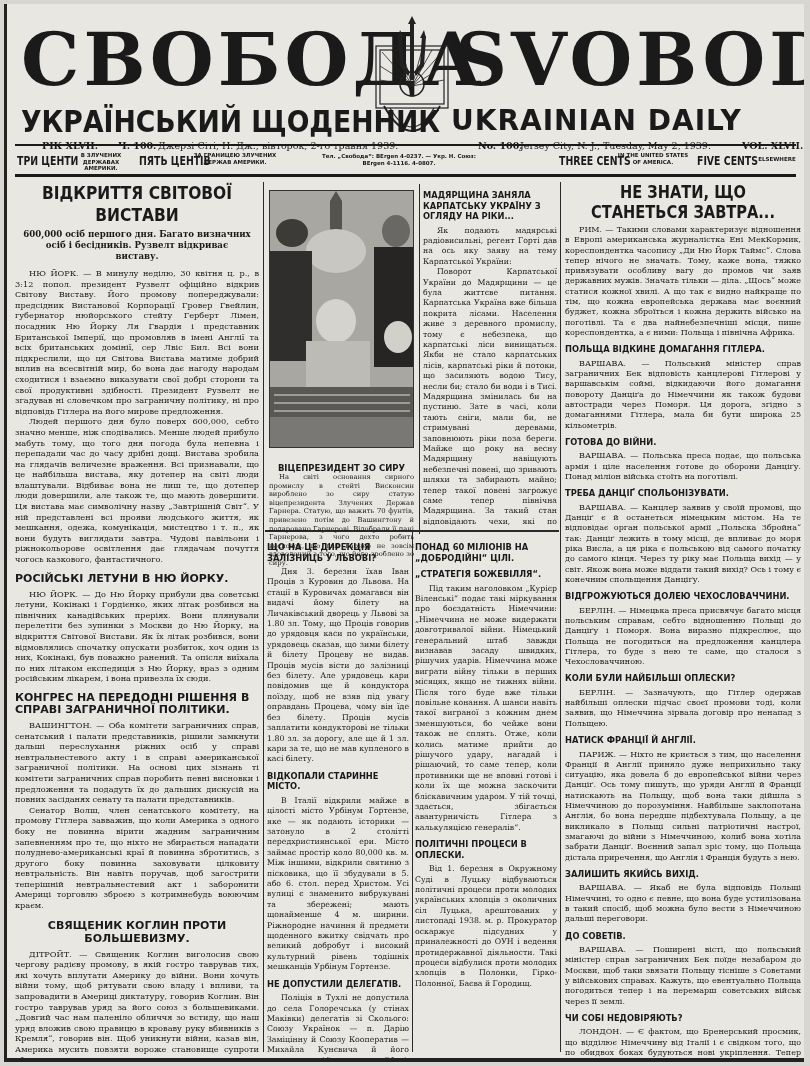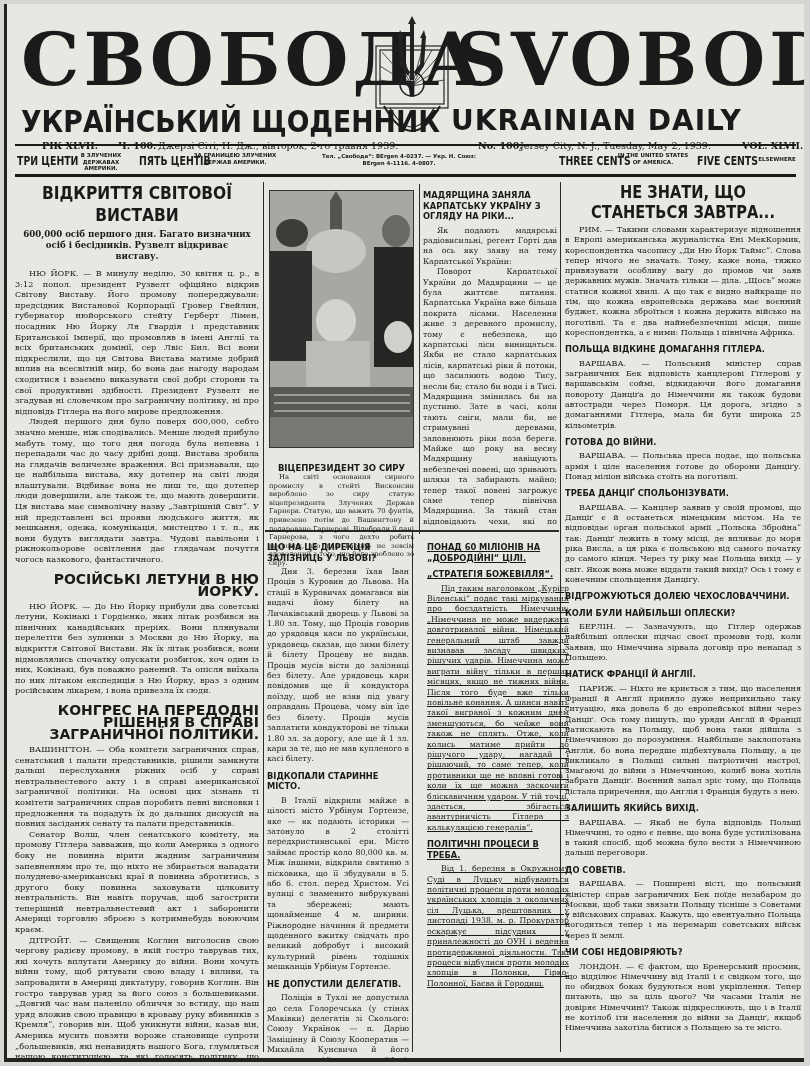--- a/index.html
+++ b/index.html
@@ -33,21 +33,21 @@
     position: absolute; top: 128px; font-family: "DejaVu Serif", serif; font-size: 9.5px; font-weight: bold; margin-left: 23px;
   }
   .rule { position: absolute; left: 8px; right: 8px; background: #1a1a1a; }
   .priceline { position: absolute; left: 0; top: 143px; width: 800px; height: 26px; }
   .price-big { position: absolute; font-family: "DejaVu Sans Condensed", "DejaVu Sans", sans-serif; font-weight: bold; font-size: 13px; transform: scaleX(0.8); transform-origin: left; }
   .price-small { position: absolute; font-family: "DejaVu Sans", sans-serif; font-weight: bold; font-size: 5.5px; line-height: 6.5px; text-align: center; }
   .col { position: absolute; top: 178px; font-size: 8.2px; line-height: 10.6px; text-align: justify; }
   .col p { text-indent: 14px; margin-bottom: 0; }
   .h1 { font-family: "DejaVu Sans", sans-serif; font-weight: bold; font-size: 19px; text-align: center; line-height: 22px; transform: scaleX(0.86); }
   .deck { font-weight: bold; text-align: center; font-size: 8.6px; line-height: 11px; margin: 3px 8px 6px; }
-  .h2 { font-family: "DejaVu Sans", sans-serif; font-weight: bold; text-align: right; font-size: 14px; line-height: 12px; margin: 8px 0 4px; }
+  .h2 { font-family: "DejaVu Sans", sans-serif; font-weight: bold; text-align: left; font-size: 11px; line-height: 12px; margin: 8px 0 4px; }
   .h2b { font-family: "DejaVu Sans", sans-serif; font-weight: bold; text-align: center; font-size: 11px; line-height: 13px; margin: 8px 0 4px; }
   .h3 { font-family: "DejaVu Sans", sans-serif; font-weight: bold; text-align: left; font-size: 8.3px; line-height: 10.5px; margin: 6px 0 4px; }
   .vrule { position: absolute; width: 1px; background: #2a2a2a; }
   .hrule { position: absolute; height: 2px; background: #2a2a2a; }
   .photo {
     position: absolute; left: 262px; top: 186px; width: 145px; height: 258px;
     background: linear-gradient(180deg, #8e8c88 0%, #b3b1ac 30%, #6f6d69 55%, #c6c4bf 75%, #4d4c49 100%);
     border: 1px solid #333; overflow: hidden;
   }
   .caption-title { font-family: "DejaVu Sans", sans-serif; font-weight: bold; font-size: 8.5px; text-align: center; margin-top: 11px; }
@@ -127,20 +127,21 @@
   <div class="col" style="left:8px; width:244px;">
     <div class="h1" style="font-size:18px;">ВІДКРИТТЯ СВІТОВОЇ ВИСТАВИ</div>
     <div class="deck">600,000 осіб першого дня. Багато визначних осіб і бесідників. Рузвелт відкриває виставу.</div>
     <p>НЮ ЙОРК. — В минулу неділю, 30 квітня ц. р., в 3:12 попол. президент Рузвелт офіційно відкрив Світову Виставу. Його промову попереджували: предсідник Вистанової Корпорації Гровер Гвейлин, губернатор нюйорського стейту Герберт Лімен, посадник Ню Йорку Ля Гвардія і представник Британської Імперії, що промовляв в імені Англії та всіх британських домінії, сер Лвіс Бил. Всі вони підкреслили, що ця Світова Вистава матиме добрий вплив на всесвітній мир, бо вона дає нагоду народам сходитися і взаємно виказувати свої добрі сторони та свої продуктивні здібності. Президент Рузвелт не згадував ні словечком про заграничну політику, ні про відповідь Гітлера на його мирове предложення.</p>
     <p>Людей першого дня було поверх 600,000, себто значно менше, ніж сподівались. Менше людей прибуло мабуть тому, що того дня погода була непевна і перепадали час до часу дрібні дощі. Вистава зробила на глядачів величезне враження. Всі признавали, що це найбільша вистава, яку дотепер на світі люди влаштували. Відбиває вона не лиш те, що дотепер люди довершили, але також те, що мають довершити. Ця вистава має символічну назву „Завтрішній Світ“. У ній представлені всі прояви людського життя, як мешкання, одежа, комунікація, мистецтво і т. п., як вони будуть виглядати завтра. Чудові павільони і ріжнокольорове освітлення дає глядачам почуття чогось казкового, фантастичного.</p>
     <div class="h2">РОСІЙСЬКІ ЛЕТУНИ В НЮ ЙОРКУ.</div>
     <p>НЮ ЙОРК. — До Ню Йорку прибули два советські летуни, Кокінакі і Гордієнко, яких літак розбився на північних канадійських преріях. Вони плянували перелетіти без зупинки з Москви до Ню Йорку, на відкриття Світової Вистави. Як їх літак розбився, вони відмовлялись спочатку опускати розбиток, хоч один із них, Кокінакі, був поважно ранений. Та опісля виїхала по них літаком експедиція з Ню Йорку, враз з одним російським лікарем, і вона привезла їх сюди.</p>
     <div class="h2">КОНГРЕС НА ПЕРЕДОДНІ РІШЕННЯ В СПРАВІ ЗАГРАНИЧНОЇ ПОЛІТИКИ.</div>
     <p>ВАШИНГТОН. — Оба комітети заграничних справ, сенатський і палати представників, рішили замкнути дальші переслухання ріжних осіб у справі невтральнестевого акту і в справі американської заграничної політики. На основі цих зізнань ті комітети заграничних справ поробить певні висновки і предложення та подадуть їх до дальших дискусій на повних засіданях сенату та палати представників.</p>
     <p>Сенатор Волш, член сенатського комітету, на промову Гітлера завважив, що коли Америка з одного боку не повинна вірити жадним заграничним запевненням про те, що ніхто не збирається нападати полудневo-американські краї й повинна збротитись, з другого боку повинна заховувати цілковиту невтральність. Він навіть поручав, щоб загострити теперішній невтральнестевий акт і заборонити Америці торговлю зброєю з котримнебудь воюючим краєм.</p>
+    <div class="h2b">СВЯЩЕНИК КОГЛИН ПРОТИ БОЛЬШЕВИЗМУ.</div>
     <p>ДІТРОЙТ. — Священик Коглин виголосив свою чергову радієву промову, в якій гостро таврував тих, які хочуть вплутати Америку до війни. Вони хочуть війни тому, щоб рятувати свою владу і впливи, та запровадити в Америці диктатуру, говорив Коглин. Він гостро таврував уряд за його союз з большевиками. „Довгий час нам паленіло обличчя зо встиду, що наш уряд вложив свою правицю в кроваву руку вбивників з Кремля“, говорив він. Щоб уникнути війни, казав він, Америка мусить повзяти ворожe становище супроти „большевиків, які ненавидять нашого Бога, глумляться нашою конституцією, та які голосять політику, що прямує до світової революції“.</p>
 
   </div>
 
   <div class="photo">
     <svg width="145" height="258" viewBox="0 0 145 258">
       <rect width="145" height="258" fill="#a9a7a2"></rect>
       <path d="M60 10 L66 0 L72 10 L72 40 L60 40 Z" fill="#55534f"></path>
       <ellipse cx="66" cy="60" rx="30" ry="22" fill="#c9c7c2"></ellipse>
       <ellipse cx="22" cy="42" rx="16" ry="14" fill="#3c3b38"></ellipse>
@@ -166,45 +167,46 @@
 
   <div class="col narrow" style="left:260px; top:532px; width:142px;">
     <div class="h3">ЩО НА ЦЕ ДИРЕКЦІЯ ЗАЛІЗНИЦЬ У ЛЬВОВІ?</div>
     <p>Дня 3. березня їхав Іван Проців з Куровин до Львова. На стації в Куровичах домагався він видачі йому білету на Личаківський дворець у Львові за 1.80 зл. Тому, що Проців говорив до урядовця каси по українськи, урядовець сказав, що зими білету й білету Процеву не видав. Проців мусів вісти до залізниці без білету. Але урядовець кари повідомив ще й кондуктора поїзду, щоб не взяв під увагу оправдань Процева, чому він їде без білету. Проців мусів заплатити кондукторові не тільки 1.80 зл. за дорогу, але ще й 1 зл. кари за те, що не мав купленого в касі білету.</p>
     <div class="h3">ВІДКОПАЛИ СТАРИННЕ МІСТО.</div>
     <p>В Італії відкрили майже в цілості місто Урбінум Гортензе, яке — як подають історики — затонуло в 2 столітті передхристиянської ери. Місто займає простір коло 80,000 кв. м. Між іншими, відкрили святиню з пісковика, що її збудували в 5. або 6. стол. перед Христом. Усі вулиці є знаменито вибрукувані та збережені; мають щонайменше 4 м. ширини. Ріжнородне начиння й предмети щоденного вжитку свідчать про великий добробут і високий культурний рівень тодішніх мешканців Урбінум Гортензе.</p>
     <div class="h3">НЕ ДОПУСТИЛИ ДЕЛЕГАТІВ.</div>
     <p>Поліція в Тухлі не допустила до села Голоречська (у стінах Маківки) делегатів зі Сколього: Союзу Українок — п. Дарію Заміцінну й Союзу Кооператив — Михайла Кунєвича й його товариша, які їхали туди на Зборі. Всі вони мусіли до часу відїзду поїзду пересидіти на поліції.</p>
   </div>
 
-  <div class="col narrow" style="left:420px; top:532px; width:142px;text-decoration:underline;">
+  <div class="col narrow" style="left:408px; top:532px; width:142px;">
     <div class="h3">ПОНАД 60 МІЛІОНІВ НА „ДОБРОДІЙНІ“ ЦІЛІ.</div>
     <div class="h3">„СТРАТЕГІЯ БОЖЕВІЛЛЯ“.</div>
     <p>Під таким наголовком „Курієр Віленські“ подає такі міркування про боєздатність Німеччини: „Німеччина не може видержати довготривалої війни. Німецький генеральний штаб завжди визнавав засаду швидких, рішучих ударів. Німеччина може виграти війну тільки в перших місяцях, якщо не тижнях війни. Після того буде вже тільки повільне конання. А шанси навіть такої виграної з кожним днем зменшуються, бо чейже вони також не сплять. Отже, коли колись матиме прийти до рішучого удару, нагадай і рішаючий, то саме тепер, коли противники ще не вповні готові і коли їх ще можна заскочити бліскавичним ударом. У тій точці, здається, збігається авантурничість Гітлера з калькуляцією генералів“.</p>
-    <div class="h3">ПОЛІТИЧНІ ПРОЦЕСИ В ТРЕБА.</div>
+    <div class="h3">ПОЛІТИЧНІ ПРОЦЕСИ В ОПЛЕСКИ.</div>
     <p>Від 1. березня в Окружному Суді в Луцьку відбуваються політичні процеси проти молодих українських хлопців з околичних сіл Луцька, арештованих у листопаді 1938. м. р. Прокуратор оскаржує підсудних у приналежності до ОУН і ведення протидержавної діяльности. Такі процеси відбулися проти молодих хлопців в Полонки, Гірко-Полонної, Баєва й Городищ.</p>
   </div>
 
   <div class="col narrow" style="left:416px; top:180px; width:134px; height:345px; overflow:hidden;">
     <div class="h3">МАДЯРЩИНА ЗАНЯЛА КАРПАТСЬКУ УКРАЇНУ З ОГЛЯДУ НА РІКИ...</div>
     <p>Як подають мадярські радіовисильні, регент Горті дав на ось яку заяву на тему Карпатської України:</p>
     <p>Поворот Карпатської України до Мадярщини — це була життєве питання. Карпатська Україна вже більша покрита лісами. Населення живе з деревного промислу, тому є небезпека, що карпатські ліси винищаться. Якби не стало карпатських лісів, карпатські ріки й потоки, що засиляють водою Тису, несли би; стало би води і в Тисі. Мадярщина змінилась би на пустиню. Зате в часі, коли тають сніги, мали би, не стримувані деревами, заповнюють ріки поза береги. Майже що року на весну Мадярщину навіщують небезпечні повені, що зривають шляхи та забирають майно; тепер такої повені загрожує саме тепер північна Мадярщина. За такий стан відповідають чехи, які по хижацьки експлуатували карпатоукраїнські ліси.</p>
 
   </div>
 
   <div class="col" style="left:558px; width:236px; font-size:8px; line-height:10.3px;">
     <div class="h1" style="font-size:17px; line-height:20px;">НЕ ЗНАТИ, ЩО СТАНЕТЬСЯ ЗАВТРА...</div>
     <p style="margin-top:3px;">РИМ. — Такими словами характеризує відношення в Европі американська журналістка Ені МекКормик, кореспондентка часопису „Ди Ню Йорк Таймс“. Слова тепер нічого не значать. Тому, каже вона, тяжко привязувати особливу вагу до промов чи заяв державних мужів. Значать тільки — діла. „Щось“ може статися кожної хвилі. А що так є видно найкраще по тім, що кожна европейська держава має воєнний буджет, кожна зброїться і кожна держить військо на поготівлі. Та є два найнебезпечніші місця, пише кореспондентка, а є ними: Польща і північна Африка.</p>
     <div class="h3">ПОЛЬЩА ВІДКИНЕ ДОМАГАННЯ ГІТЛЕРА.</div>
     <p>ВАРШАВА. — Польський міністер справ заграничних Бек відповість канцлерові Гітлерові у варшавськім соймі, відкидаючи його домагання повороту Данціґа до Німеччини як також будови автостради через Поморя. Ця дорога, згідно з домаганнями Гітлера, мала би бути широка 25 кільометрів.</p>
     <div class="h3">ГОТОВА ДО ВІЙНИ.</div>
     <p>ВАРШАВА. — Польська преса подає, що польська армія і ціле населення готове до оборони Данціґу. Понад міліон війська стоїть на поготівлі.</p>
     <div class="h3">ТРЕБА ДАНЦІҐ СПОЛЬОНІЗУВАТИ.</div>
     <p>ВАРШАВА. — Канцлер заявив у своїй промові, що Данціґ є й останеться німецьким містом. На те відповідає орган польської армії „Польска Збройна“ так: Данціґ лежить в тому місці, де впливає до моря ріка Висла, а ця ріка є польською від самого початку до самого кінця. Через ту ріку має Польща вихід — у світ. Якож вона може віддати такий вихід? Ось і тому є конечним спольщення Данціґу.</p>
     <div class="h3">ВІДГРОЖУЮТЬСЯ ДОЛЕЮ ЧЕХОСЛОВАЧЧИНИ.</div>
+    <p>БЕРЛІН. — Німецька преса присвячує багато місця польським справам, себто відношенню Польщі до Данціґу і Поморя. Вона виразно підкреслює, що Польща не погодиться на предложення канцлера Гітлера, то буде з нею те саме, що сталося з Чехословаччиною.</p>
     <div class="h3">КОЛИ БУЛИ НАЙБІЛЬШІ ОПЛЕСКИ?</div>
     <p>БЕРЛІН. — Зазначують, що Гітлер одержав найбільші оплески підчас своєї промови тоді, коли заявив, що Німеччина зірвала договір про ненапад з Польщею.</p>
     <div class="h3">НАТИСК ФРАНЦІЇ Й АНГЛІЇ.</div>
     <p>ПАРИЖ. — Ніхто не криється з тим, що населення Франції й Англії приняло дуже неприхильно таку ситуацію, яка довела б до европейської війни через Данціґ. Ось тому пишуть, що уряди Англії й Франції натискають на Польщу, щоб вона таки дійшла з Німеччиною до порозуміння. Найбільше заклопотана Англія, бо вона передше підбехтувала Польщу, а це викликало в Польщі сильні патріотичні настрої, змагаючі до війни з Німеччиною, колиб вона хотіла забрати Данціґ. Воєнний запал зріс тому, що Польща дістала приречення, що Англія і Франція будуть з нею.</p>
     <div class="h3">ЗАЛИШИТЬ ЯКИЙСЬ ВИХІД.</div>
     <p>ВАРШАВА. — Якаб не була відповідь Польщі Німеччині, то одно є певне, що вона буде устилізована в такий спосіб, щоб можна було вести з Німеччиною дальші переговори.</p>
     <div class="h3">ДО СОВЕТІВ.</div>
     <p>ВАРШАВА. — Поширені вісті, що польський міністер справ заграничних Бек поїде незабаром до Москви, щоб таки звязати Польщу тісніше з Советами у військових справах. Кажуть, що евентуально Польща погодиться тепер і на перемарш советських військ через її землі.</p>
     <div class="h3">ЧИ СОБІ НЕДОВІРЯЮТЬ?</div>
     <p>ЛОНДОН. — Є фактом, що Бренерський просмик, що відділює Німеччину від Італії і є свідком того, що по обидвох боках будуються нові укріплення. Тепер питають, що за ціль цього? Чи часами Італія не довіряє Німеччині? Також підкреслюють, що і в Італії не котілоб іти населення до війни за Данціґ, якщоб Німеччина захотіла битися з Польщею за те місто.</p>

